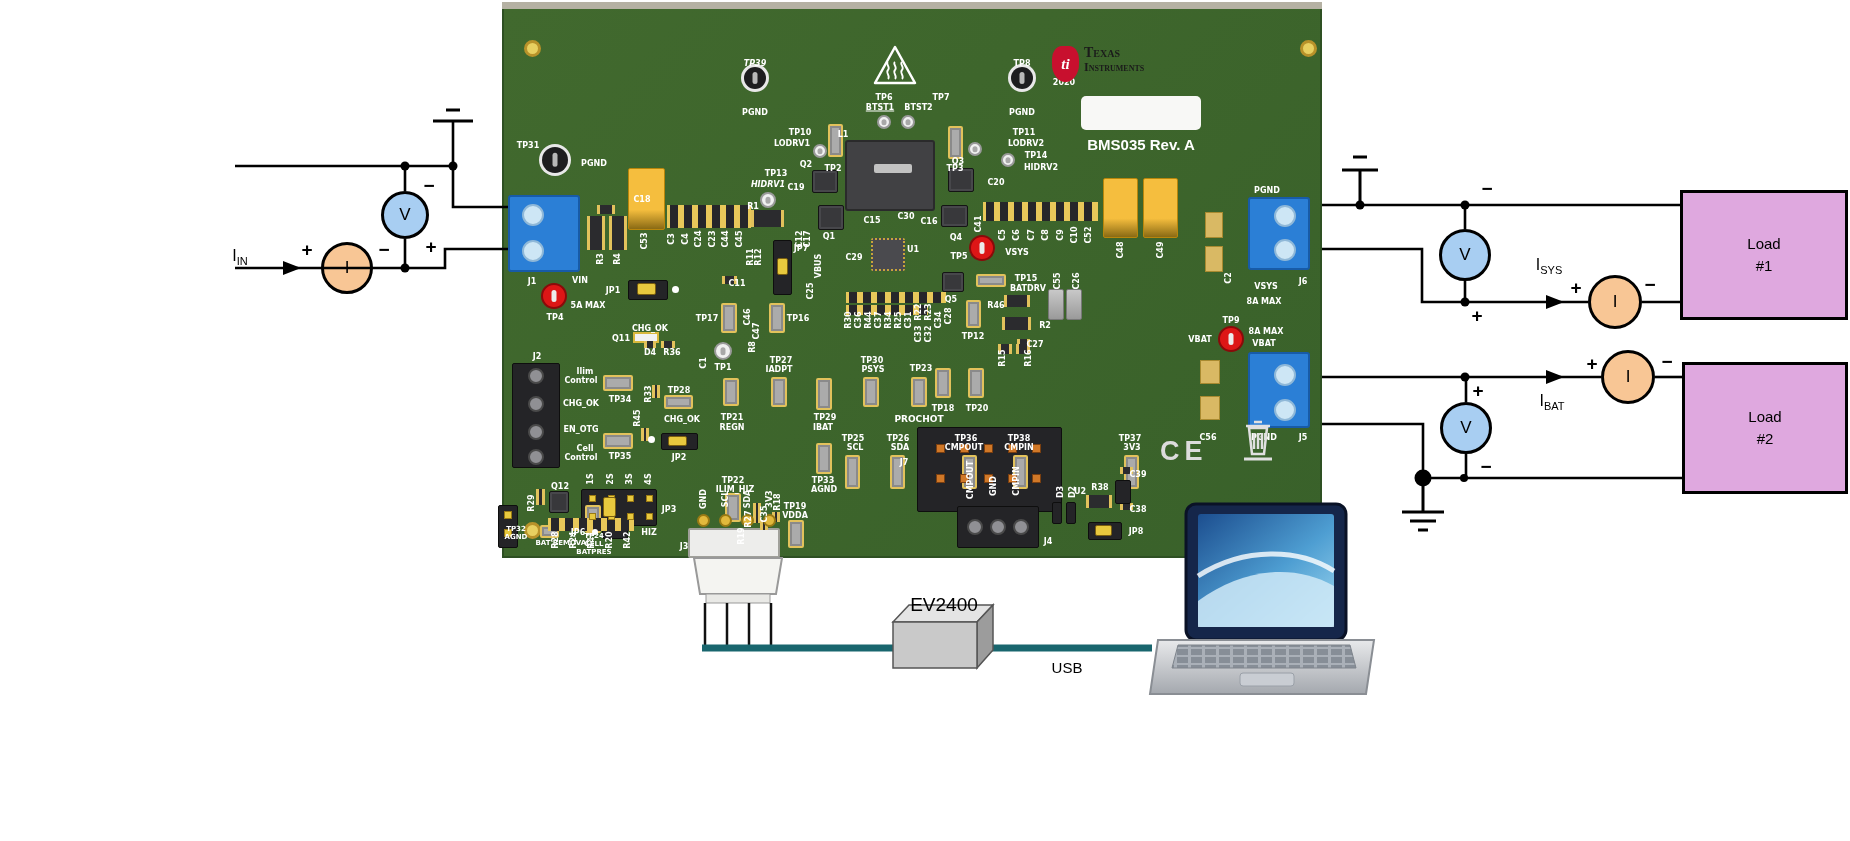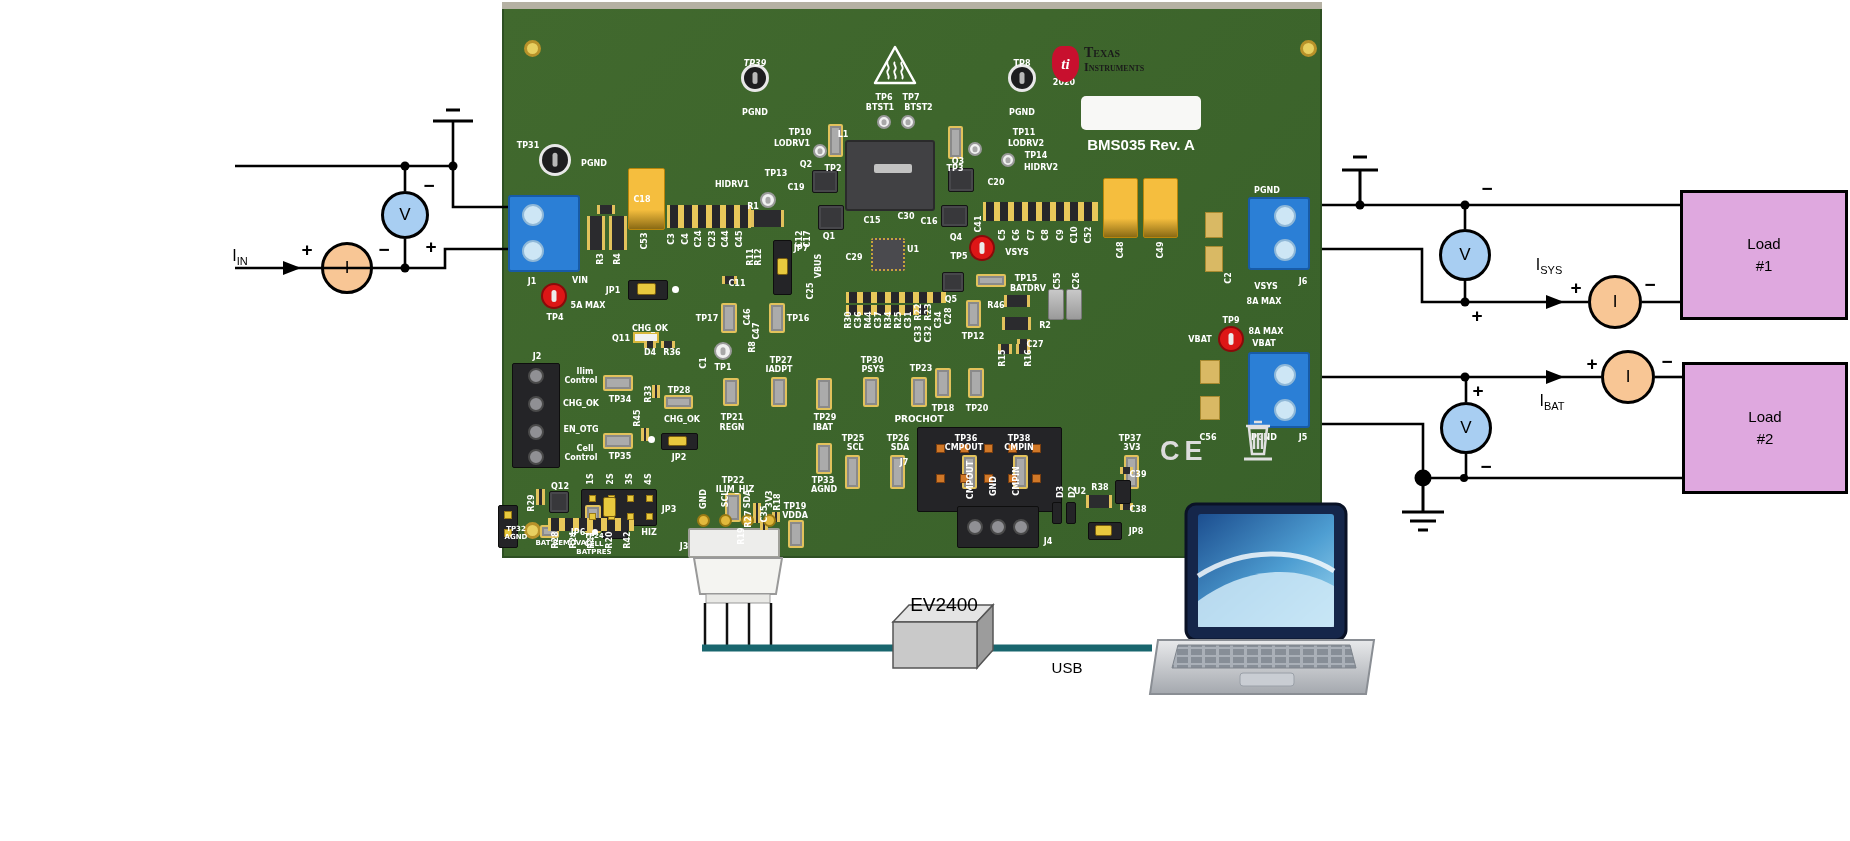--- a/index.html
+++ b/index.html
@@ -210,31 +210,31 @@
       <path d="M15,35 c3,-3 -3,-6 0,-9 c3,-3 -3,-6 0,-8"></path>
       <path d="M22,35 c3,-3 -3,-6 0,-9 c3,-3 -3,-6 0,-8"></path>
       <path d="M29,35 c3,-3 -3,-6 0,-9 c3,-3 -3,-6 0,-8"></path>
     </g>
   </svg>
 
   <div id="gen">
       <div class="bl" style="left: 755px; top: 63px; font-style: italic;">TP39</div>
       <div class="bl" style="left: 755px; top: 112px;">PGND</div>
       <div class="bl" style="left: 884px; top: 97px;">TP6</div>
-      <div class="bl" style="left: 911px; top: 97px; text-align: right;">TP7</div>
-      <div class="bl" style="left: 880px; top: 107px;">BTST1</div>
+      <div class="bl" style="left: 941px; top: 97px; text-align: right;">TP7</div>
+      <div class="bl" style="left: 880px; top: 107px; text-decoration: underline;">BTST1</div>
       <div class="bl" style="left: 913px; top: 107px; padding-left: 11px;">BTST2</div>
       <div class="bl" style="left: 833px; top: 168px;">TP2</div>
       <div class="bl" style="left: 955px; top: 168px;">TP3</div>
       <div class="bl" style="left: 1022px; top: 63px;">TP8</div>
       <div class="bl" style="left: 1022px; top: 112px;">PGND</div>
       <div class="bl" style="left: 800px; top: 132px;">TP10</div>
       <div class="bl" style="left: 792px; top: 143px;">LODRV1</div>
       <div class="bl" style="left: 776px; top: 173px;">TP13</div>
-      <div class="bl" style="left: 732px; top: 184px;">HIDRV1</div>
+      <div class="bl" style="left: 768px; top: 184px; font-style: italic;">HIDRV1</div>
       <div class="bl" style="left: 796px; top: 187px;">C19</div>
       <div class="bl" style="left: 806px; top: 164px;">Q2</div>
       <div class="bl" style="left: 843px; top: 134px;">L1</div>
       <div class="bl" style="left: 958px; top: 161px;">Q3</div>
       <div class="bl" style="left: 1024px; top: 132px;">TP11</div>
       <div class="bl" style="left: 1026px; top: 143px;">LODRV2</div>
       <div class="bl" style="left: 1036px; top: 155px;">TP14</div>
       <div class="bl" style="left: 1041px; top: 167px;">HIDRV2</div>
       <div class="bl" style="left: 996px; top: 182px;">C20</div>
       <div class="bl" style="left: 1064px; top: 82px;">2020</div>

